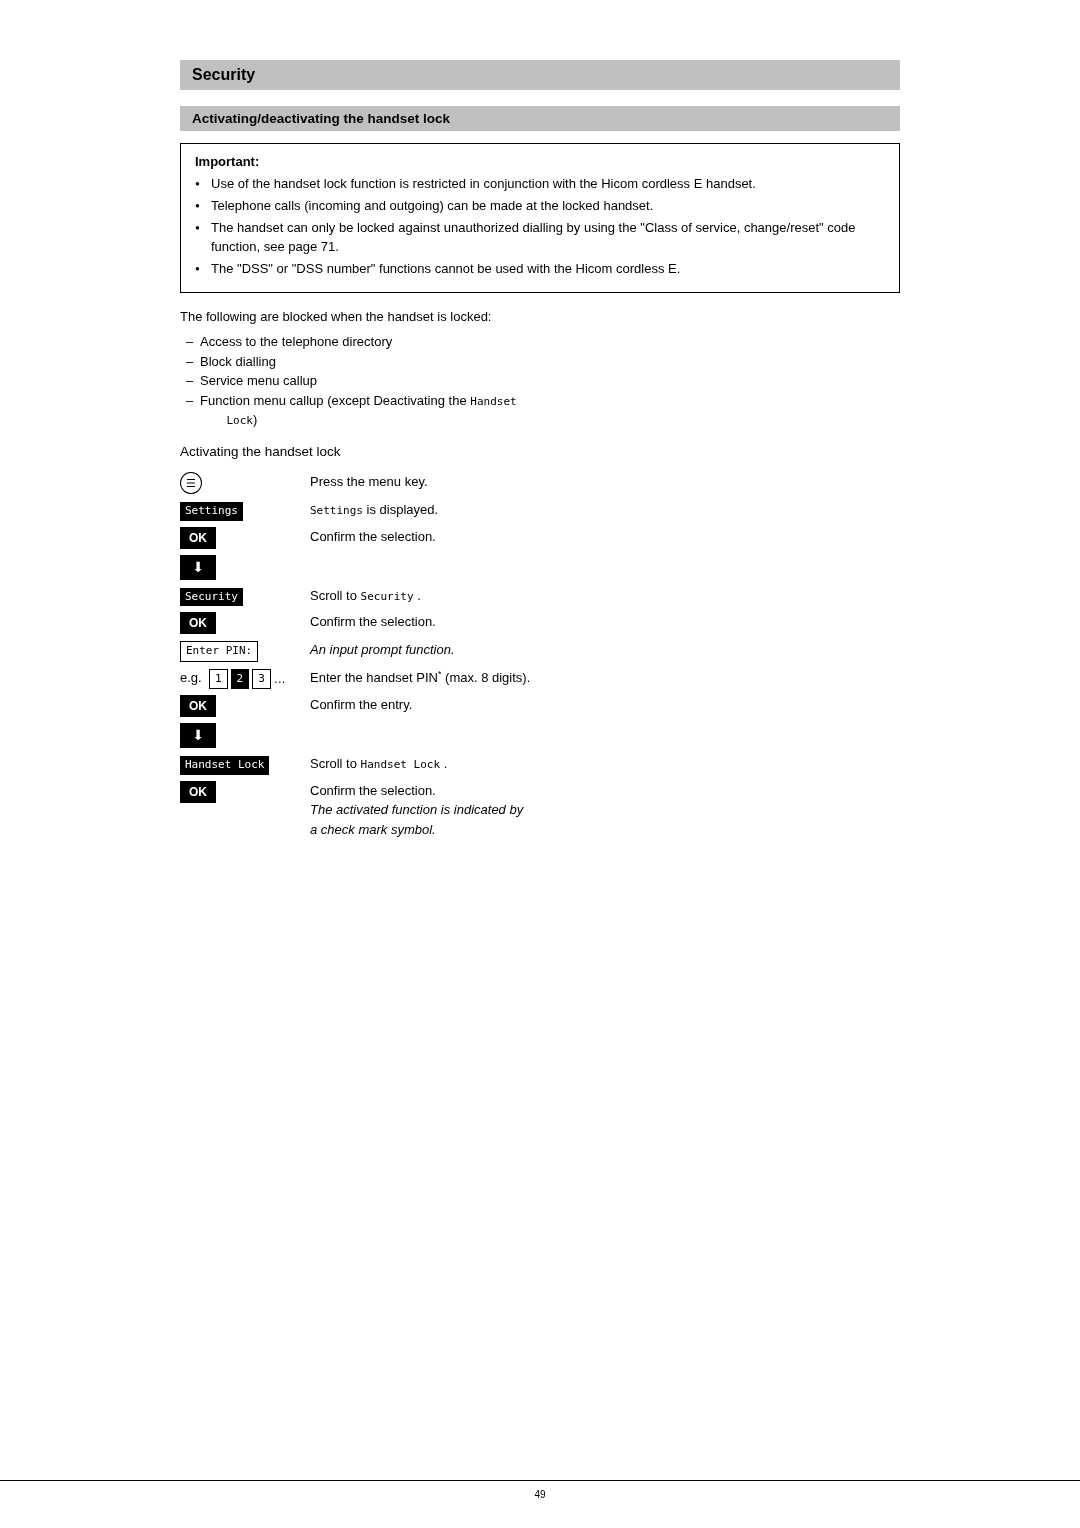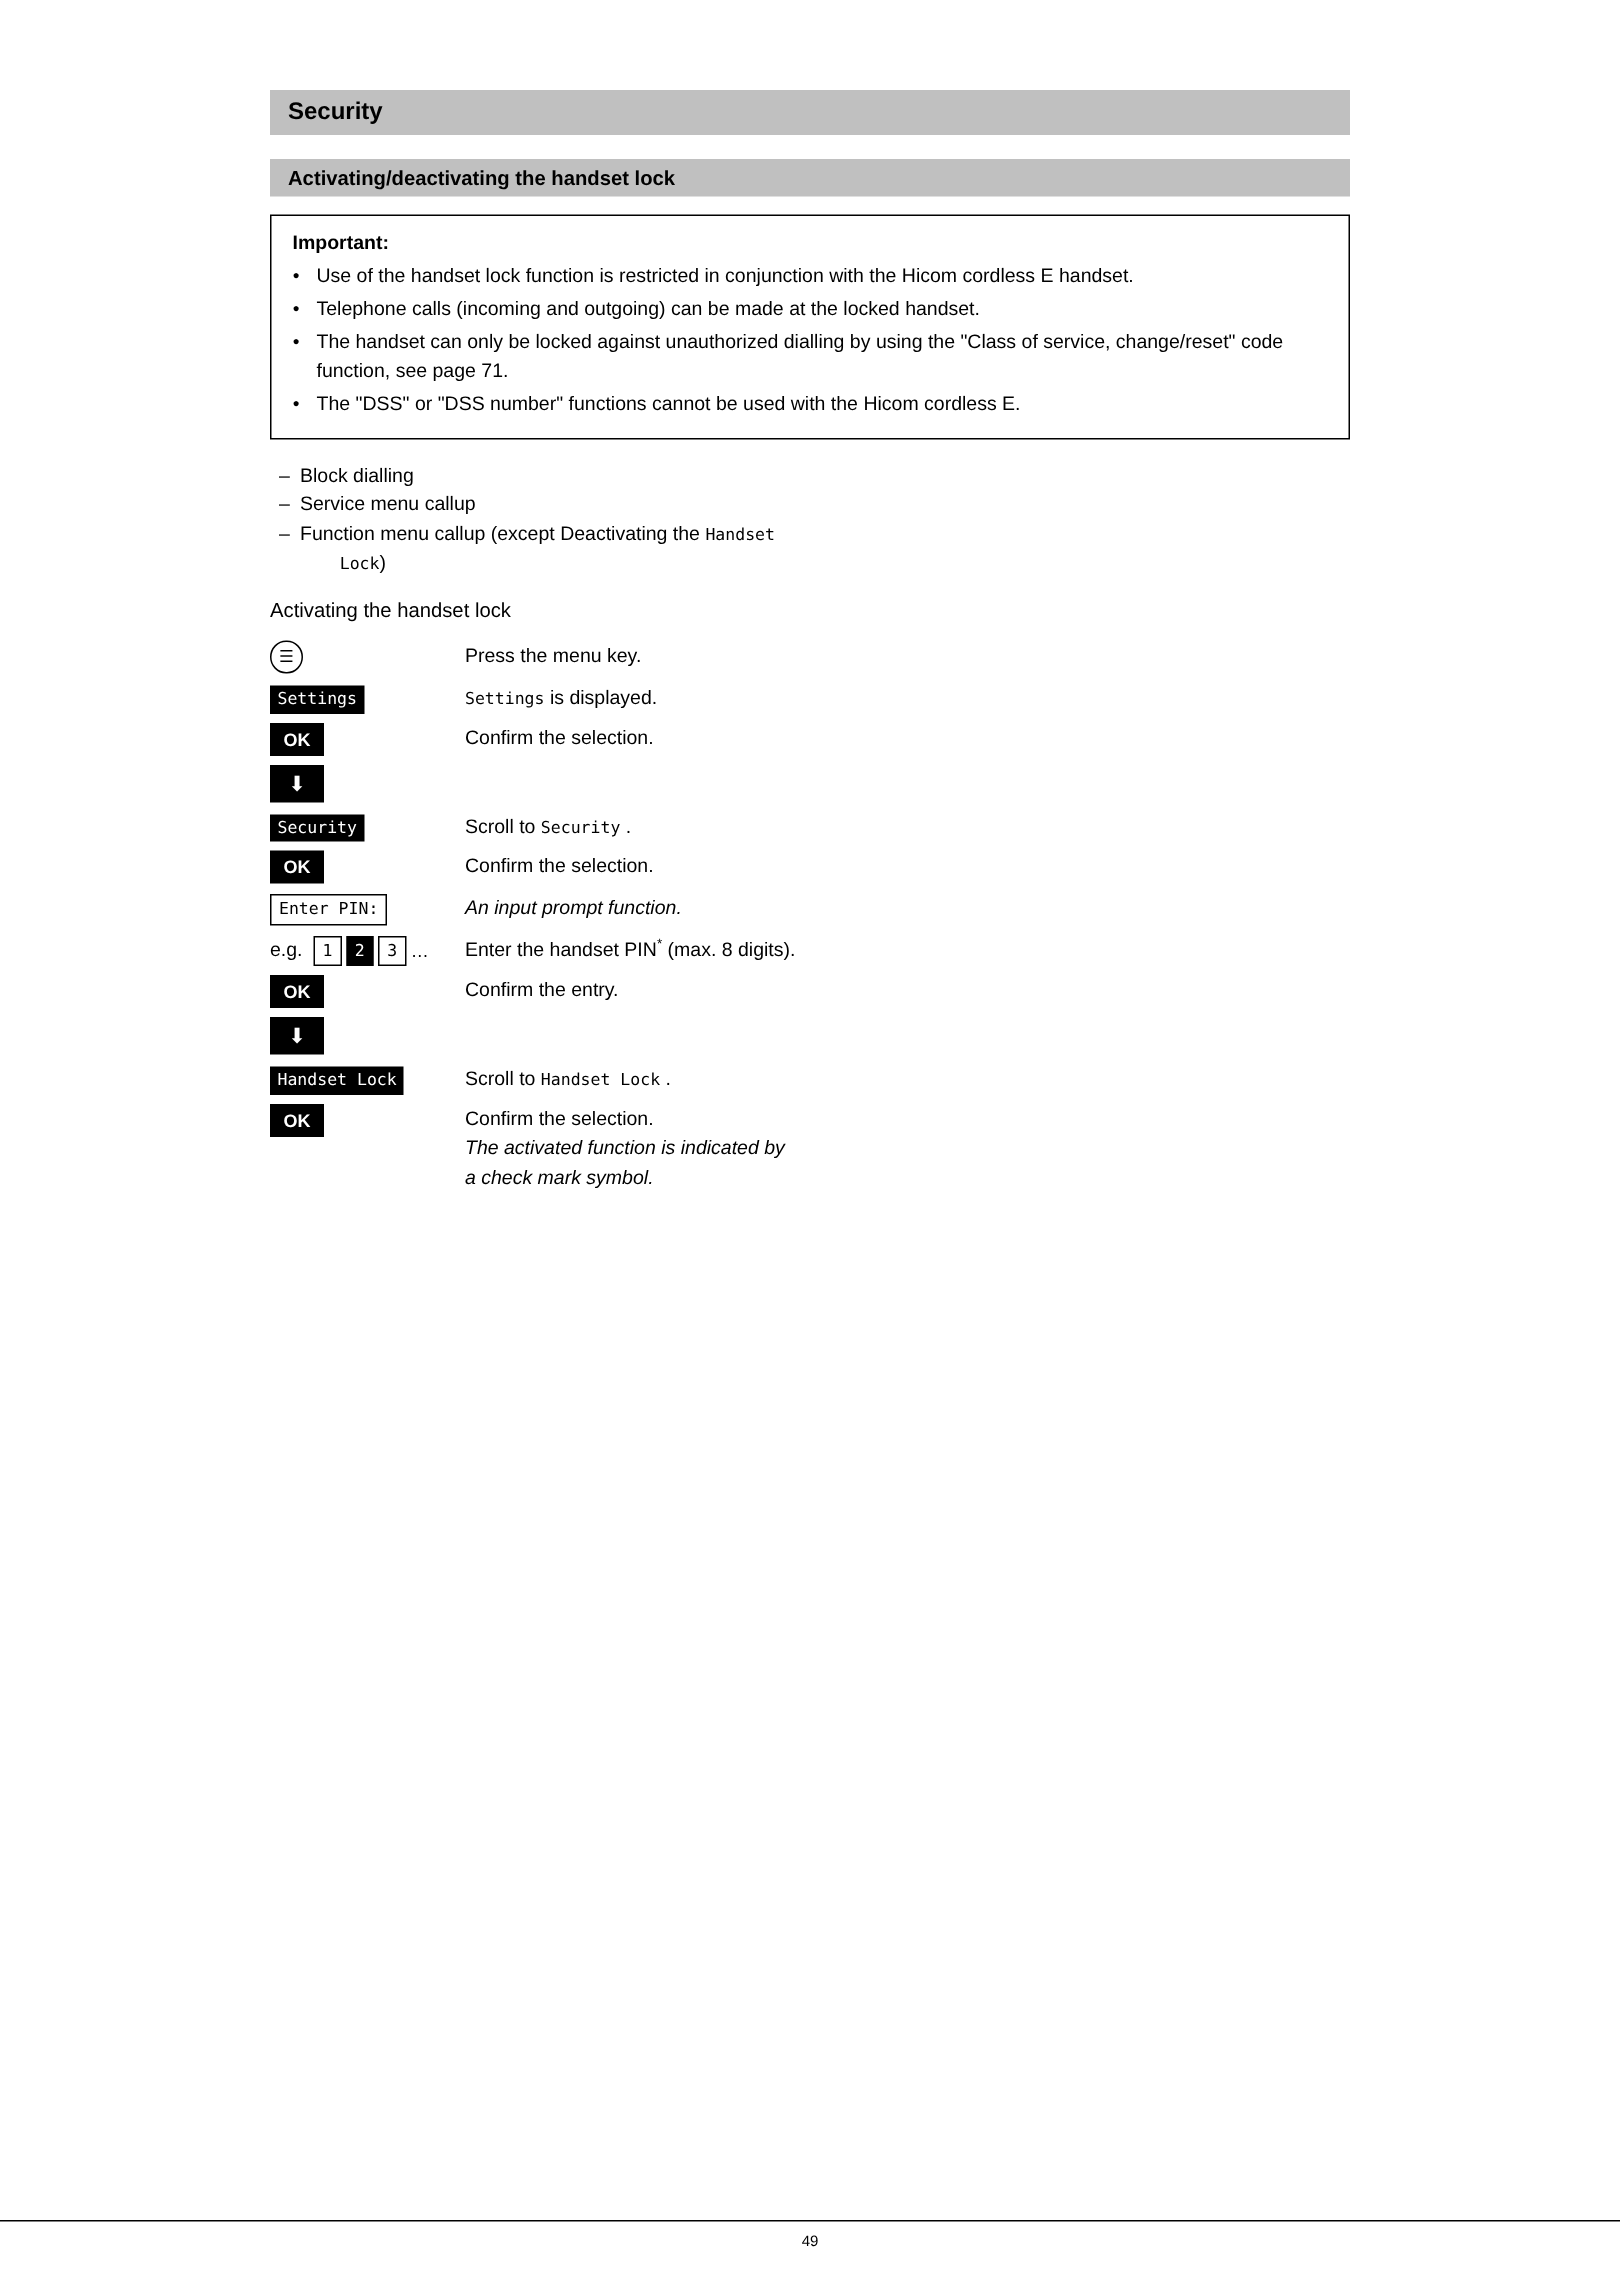--- a/index.html
+++ b/index.html
@@ -240,22 +240,24 @@
   <div class="important-box">
     <div class="important-label">Important:</div>
     <ul>
       <li>Use of the handset lock function is restricted in conjunction with the Hicom cordless E handset.</li>
       <li>Telephone calls (incoming and outgoing) can be made at the locked handset.</li>
       <li>The handset can only be locked against unauthorized dialling by using the "Class of service, change/reset" code function, see page 71.</li>
       <li>The "DSS" or "DSS number" functions cannot be used with the Hicom cordless E.</li>
     </ul>
   </div>
 
+  <p class="body-text">The following are blocked when the handset is locked:</p>
 
   <ul class="blocked-list">
+    <li>Access to the telephone directory</li>
     <li>Block dialling</li>
     <li>Service menu callup</li>
     <li>
       Function menu callup (except Deactivating the <span class="monospace-display">Handset<br>&nbsp;&nbsp;&nbsp;&nbsp;Lock</span>)
     </li>
   </ul>
 
   <p class="activating-title">Activating the handset lock</p>
 
   <table class="instruction-table">

